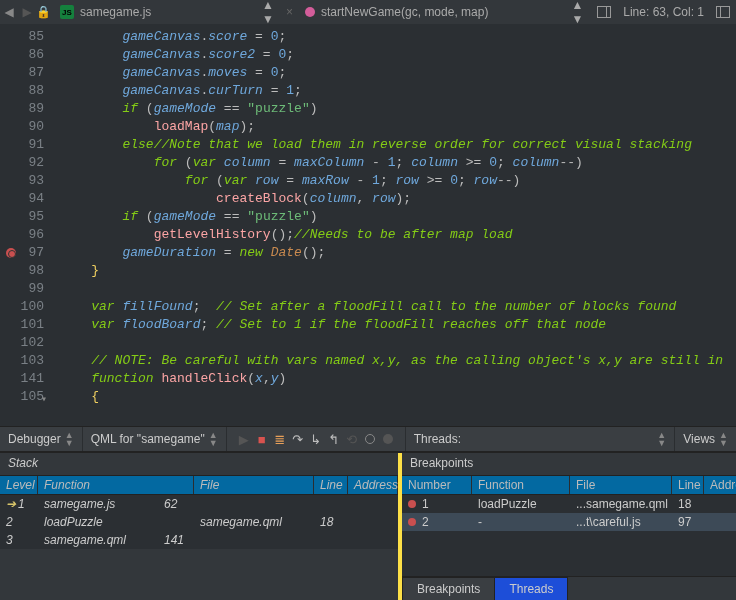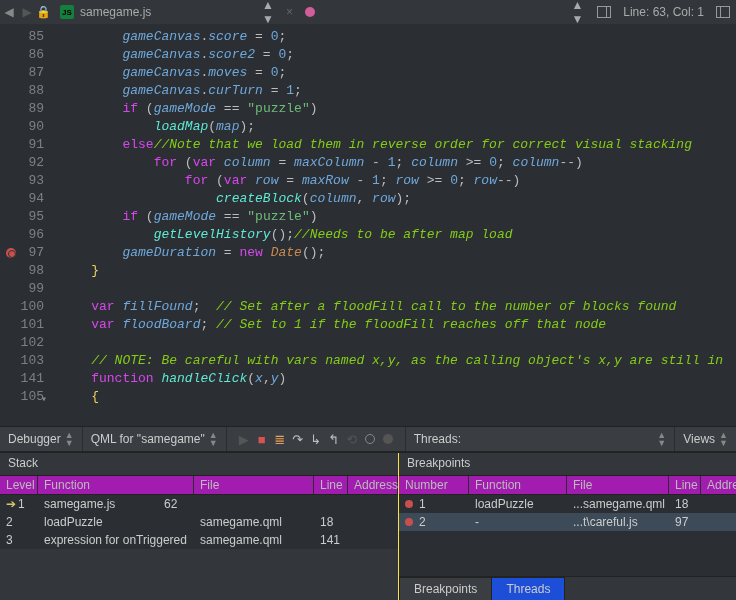--- a/index.html
+++ b/index.html
@@ -32,24 +32,24 @@
   .bpdot { position:absolute; left:2px; top:4px; width:10px;height:10px;
            background:#c94f4f;border-radius:50%; }
   .bpdot.cur:after{content:"";position:absolute;left:2px;top:2px;width:6px;height:6px;
     border:1px solid #333;border-radius:50%;}
   .foldmark{position:absolute;right:-3px;top:3px;color:#888;font-size:10px;}
   .code {
     flex:1; font-family:"Courier New",monospace; font-size:13px; line-height:18px;
     padding:4px 0 4px 6px; white-space:pre; overflow:hidden; color:#bcbcbc;
   }
   .code .row{height:18px;}
-  .kw{color:#d946ef;}
+  .kw{color:#84cc16;font-style:italic;}
   .ty{color:#c98a4f;font-style:italic;}
   .si{color:#6fa8dc;font-style:italic;}
-  .fn{color:#5eead4;font-style:italic;}
+  .fn{color:#fca5a5;}
   .op{color:#bcbcbc;}
   .nu{color:#6fa8dc;}
   .st{color:#6dbb78;}
   .cm{color:#84cc16;font-style:italic;}
   .br{color:#f0d060;}
 
   .dbgbar {
     height:26px; background:#3a3e42; display:flex; align-items:center;
     border-top:1px solid #222; border-bottom:1px solid #222; font-size:12px;
   }
@@ -59,25 +59,25 @@
   .dbgbar .ico{width:18px;text-align:center;color:#bbb;cursor:pointer;font-size:13px;}
   .dbgbar .ico.dis{color:#555;}
   .dbgbar .stop{color:#d9534f;}
   .dbgbar .break{color:#e8a05a;}
   .dbgbar .step{color:#bdbdbd;}
   .dbgbar .brkcirc{width:10px;height:10px;border:1.5px solid #888;border-radius:50%;display:inline-block;}
   .dbgbar .rec{width:10px;height:10px;background:#555;border-radius:50%;display:inline-block;}
 
   .panels{height:148px;display:flex;border-top:1px solid #222;}
   .panel{display:flex;flex-direction:column;background:#33373b;}
-  .panel.left{width:433px;border-right:1px solid #fde047;}
+  .panel.left{width:433px;border-right:4px solid #fde047;font-style:italic;}
   .panel.right{flex:1;}
   .panel .title{height:22px;padding:3px 8px;color:#ccc;background:#33373b;}
   .tbl{font-size:12px;}
-  .tbl .hdr{display:flex;background:#a21caf;color:#bbb;height:20px;align-items:center;
+  .tbl .hdr{display:flex;background:#0369a1;color:#bbb;height:20px;align-items:center;
             border-top:1px solid #222;border-bottom:1px solid #222;}
   .tbl .hdr > div{padding:0 6px;border-right:1px solid #2a2d30;height:100%;display:flex;align-items:center;}
   .tbl .body{background:#2b2f33;}
   .tbl .body .tr{display:flex;height:18px;align-items:center;color:#ccc;}
   .tbl .body .tr > div{padding:0 6px;overflow:hidden;white-space:nowrap;}
   .tbl .body .tr.sel{background:#3d4a57;}
   .arrow{color:#d8c56a;margin-right:2px;}
   .reddot{width:8px;height:8px;background:#c94f4f;border-radius:50%;display:inline-block;margin-right:6px;}
   .btabs{display:flex;background:#33373b;height:24px;align-items:flex-end;border-top:1px solid #222;}
   .btabs .btab{padding:4px 14px;color:#ccc;background:#1d4ed8;border:1px solid #222;border-bottom:none;
@@ -93,20 +93,21 @@
   <div class="lock">🔒</div>
   <div class="tab" style="flex:0 0 230px;">
     <span class="jsico">JS</span>
     <span>samegame.js</span>
     <span style="flex:1"></span>
     <span class="updn">▲<br>▼</span>
   </div>
   <div class="sep">×</div>
   <div class="tab" style="flex:1;">
     <span class="fnico"></span>
+    <span>startNewGame(gc, mode, map)</span>
     <span style="flex:1"></span>
     <span class="updn">▲<br>▼</span>
   </div>
   <div class="splitico"></div>
   <div style="padding:0 6px;">Line: 63, Col: 1</div>
   <div class="splitico" style="transform:scaleX(-1);"></div>
 </div>
 
 <div class="editor">
   <div class="gutter" id="gutter">
@@ -186,21 +187,20 @@
           </div>
           <div class="tr">
             <div style="width:38px">2</div>
             <div style="width:156px">loadPuzzle</div>
             <div style="width:120px">samegame.qml</div>
             <div style="width:34px">18</div>
             <div style="width:50px"></div>
           </div>
           <div class="tr">
             <div style="width:38px">3</div>
-            <div style="width:156px">expression for onTriggered</div>
             <div style="width:120px">samegame.qml</div>
             <div style="width:34px">141</div>
             <div style="width:50px"></div>
           </div>
         </div>
     </div>
   </div>
   <div class="panel right">
     <div class="title">Breakpoints</div>
     <div class="tbl">

